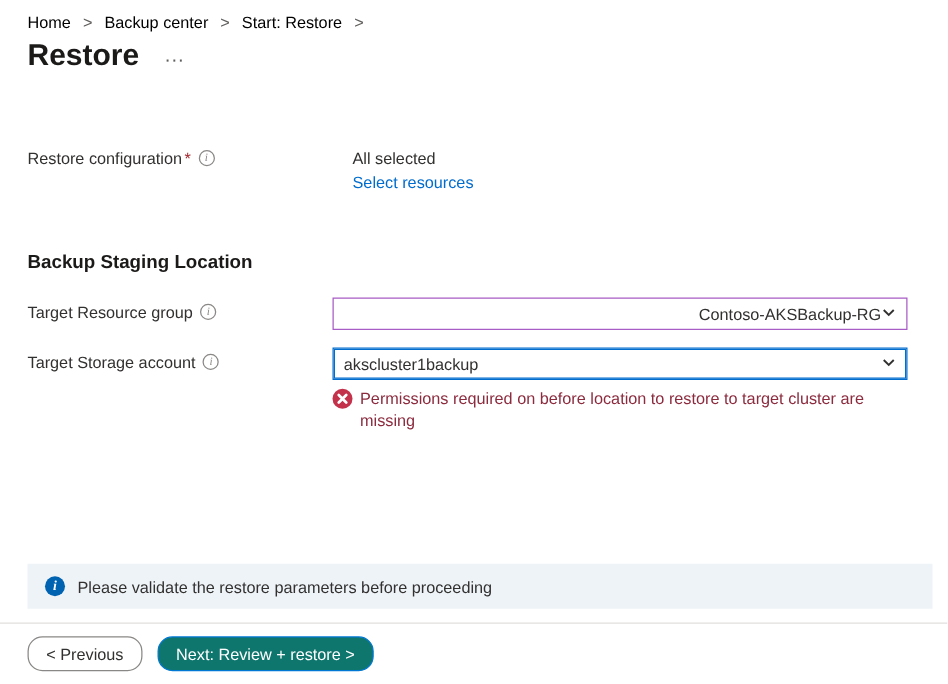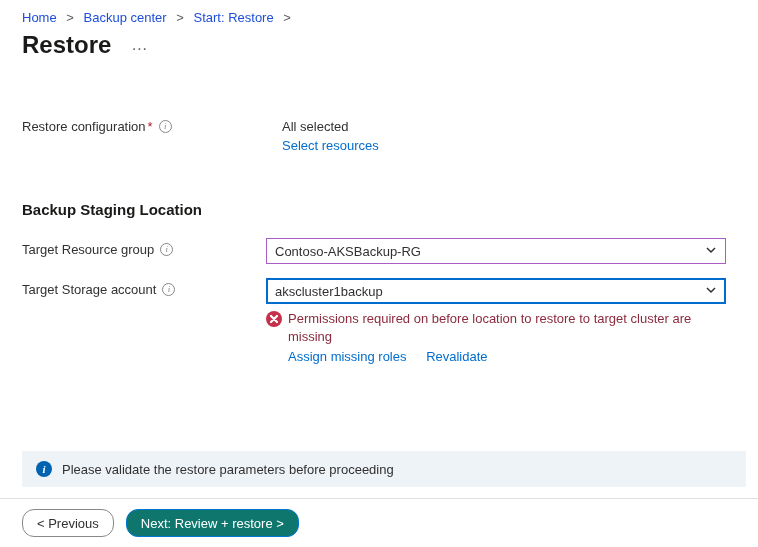--- a/index.html
+++ b/index.html
@@ -13,21 +13,21 @@
     position: relative;
     background: #fff;
   }
 
   
   .breadcrumb {
     padding: 10px 22px 2px 22px;
     font-size: 13px;
     color: #605e5c;
   }
-  .breadcrumb a { color: #1d4ed8; text-decoration: none; }
+  .breadcrumb a { color: #000000; text-decoration: none; }
   .breadcrumb .sep { margin: 0 6px; color: #605e5c; }
 
   
   .title-row {
     display: flex;
     align-items: center;
     padding: 4px 22px 0 22px;
   }
   .title-row h1 {
     font-size: 24px;
@@ -98,21 +98,21 @@
     background: #fff;
     display: flex;
     align-items: center;
     justify-content: space-between;
     padding: 0 8px;
     font-size: 13px;
     color: #323130;
     cursor: pointer;
     position: relative;
   }
-  .dropdown.purple { border-color: #a85cc5; }
+  .dropdown.purple { border-color: #a85cc5; justify-content: flex-end; }
   .dropdown.focus { border-color: #006dce; box-shadow: inset 0 0 0 1px #006dce; }
   .dropdown .chev svg { width: 12px; height: 12px; }
   .dropdown .chev path { stroke: #323130; stroke-width: 1.5; fill: none; }
 
   
   .error-row {
     display: flex;
     align-items: flex-start;
     margin-top: 6px;
     width: 460px;
@@ -260,24 +260,20 @@
         </span>
       </div>
       <div class="error-row">
         <span class="err-icon">
           <svg viewBox="0 0 10 10">
               <path d="M2 2 L8 8 M8 2 L2 8"></path>
             </svg>
         </span>
         <span class="err-text">Permissions required on before location to restore to target cluster are missing</span>
       </div>
-      <div class="err-links">
-        <a class="link" href="#">Assign missing roles</a>
-        <a class="link" href="#">Revalidate</a>
-      </div>
     </div>
   </div>
 
 </div>
 
 <div class="info-banner">
   <span class="i-icon">i</span>
   <span>Please validate the restore parameters before proceeding</span>
 </div>
 

